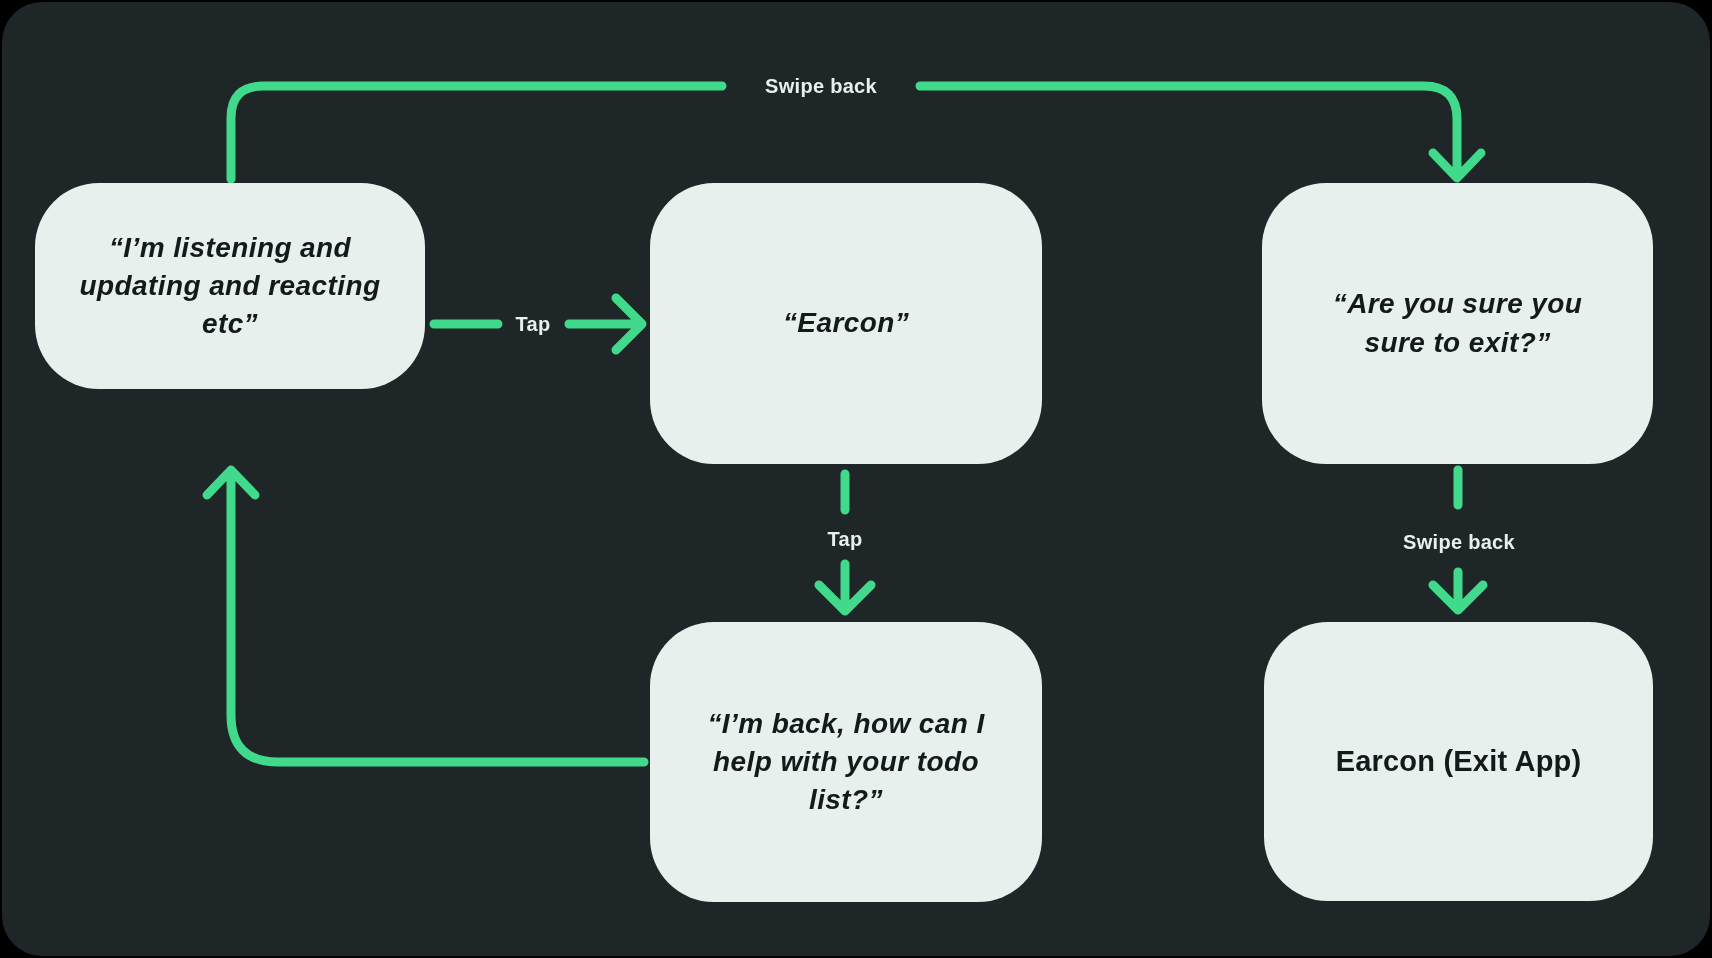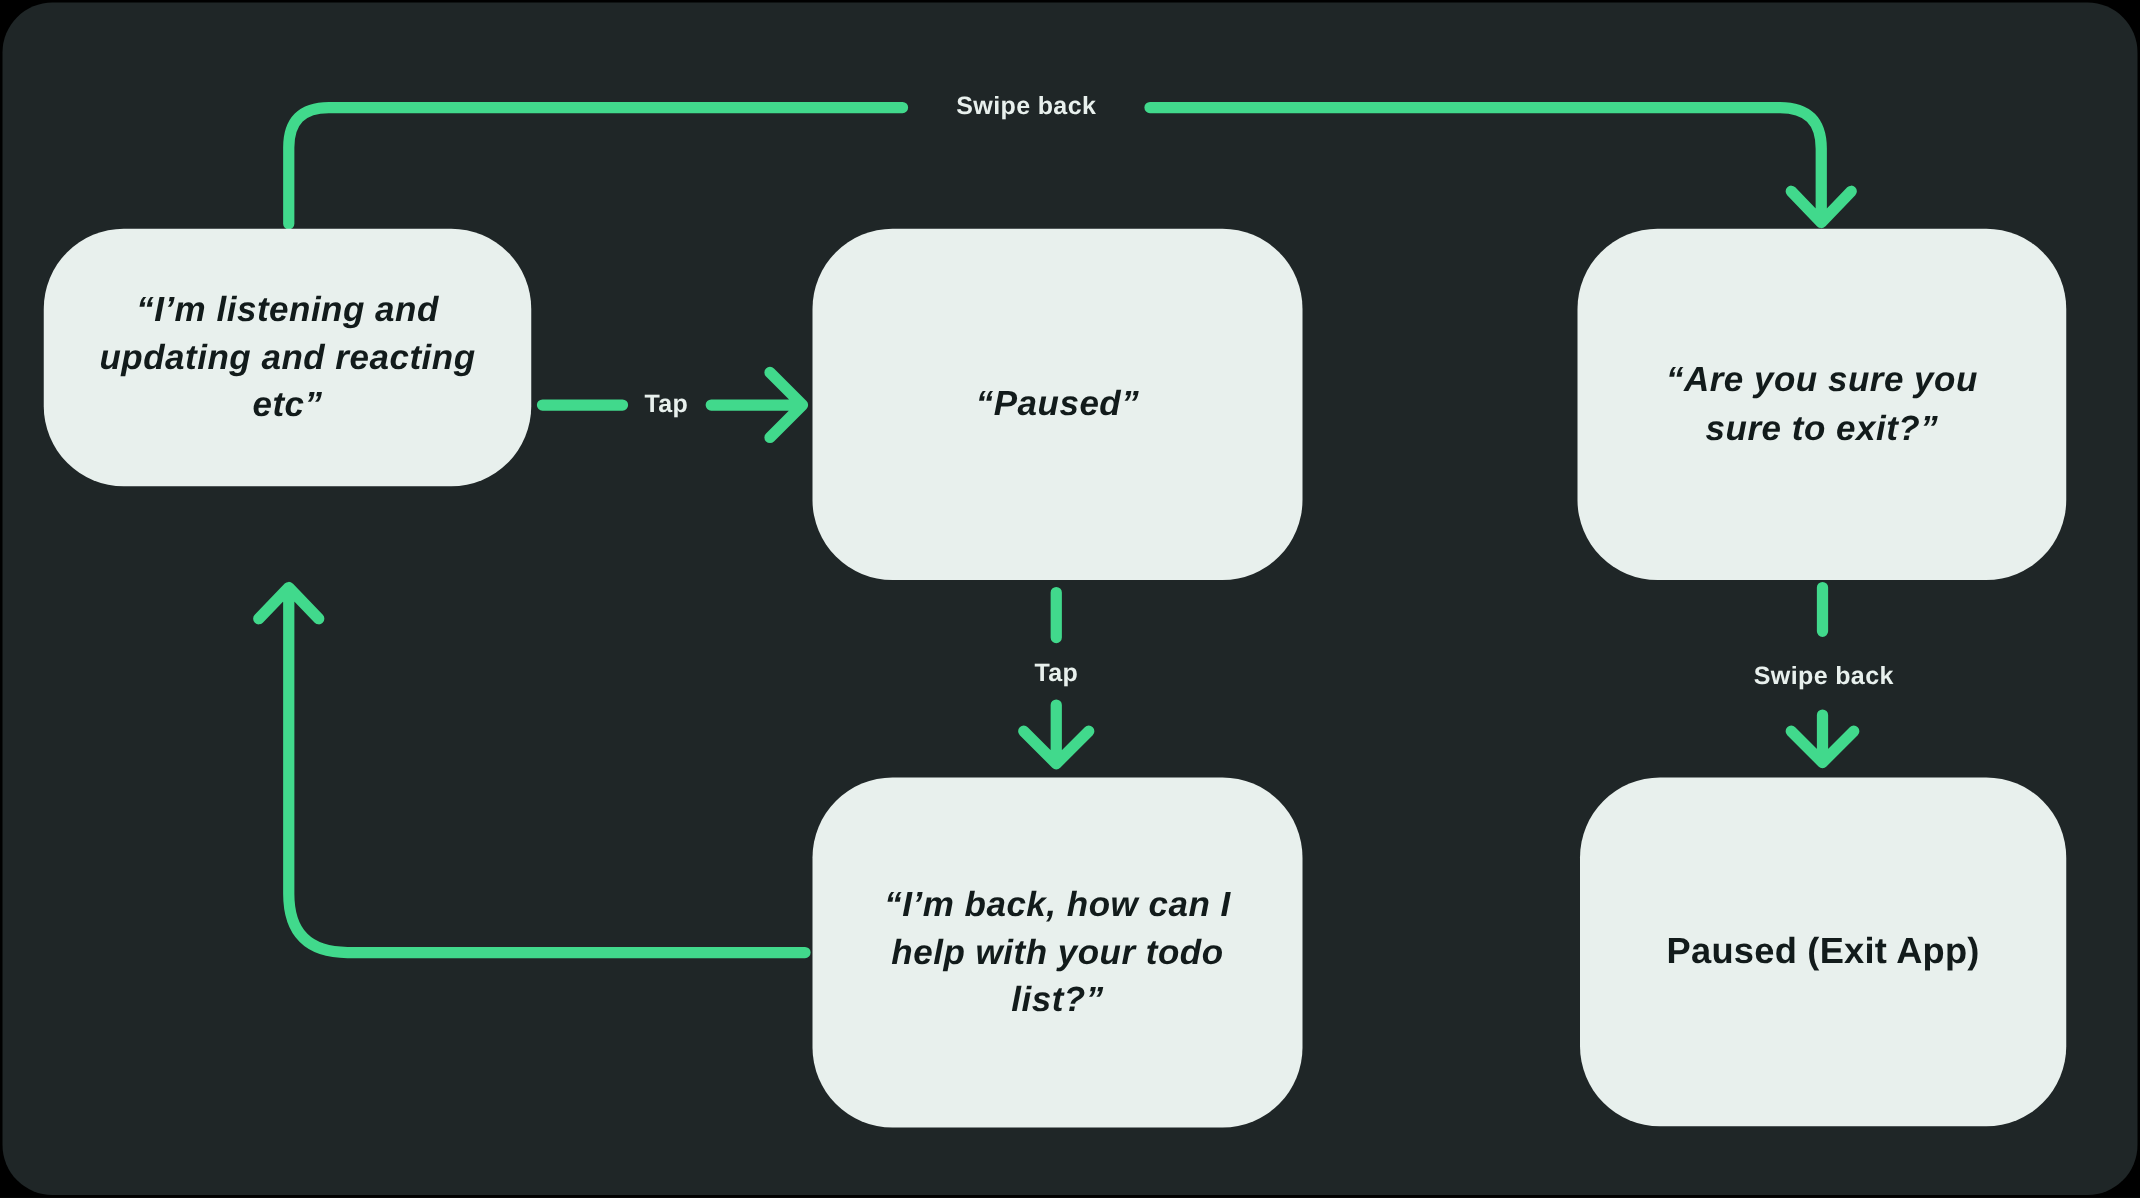--- a/index.html
+++ b/index.html
@@ -91,33 +91,33 @@
       <path class="edge-path" d="M 843 472 L 843 508 M 843 562 L 843 602 M 817 583 L 843 609 L 869 583"></path>
       <path class="edge-path" d="M 1456 468 L 1456 503 M 1456 570 L 1456 602 M 1431 583 L 1456 608 L 1481 583"></path>
       <path class="edge-path" d="M 642 760 L 276 760 Q 229 760 229 713 L 229 473 M 205 493 L 229 468 L 253 493"></path>
     </svg>
 
     <div class="node node-listening">
       <span class="node-text">“I’m listening and updating and reacting etc”</span>
     </div>
 
     <div class="node node-paused">
-      <span class="node-text">“Paused”</span>
+      <span class="node-text">“Earcon”</span>
     </div>
 
     <div class="node node-exit-confirm">
       <span class="node-text">“Are you sure you sure to exit?”</span>
     </div>
 
     <div class="node node-back-help">
       <span class="node-text">“I’m back, how can I help with your todo list?”</span>
     </div>
 
     <div class="node node-earcon">
-      <span class="node-text">Paused (Exit App)</span>
+      <span class="node-text">Earcon (Exit App)</span>
     </div>
 
     <div class="edge-label label-tap-1">Tap</div>
     <div class="edge-label label-swipe-top">Swipe back</div>
     <div class="edge-label label-tap-2">Tap</div>
     <div class="edge-label label-swipe-right">Swipe back</div>
 
   </div>
 </div>
 

